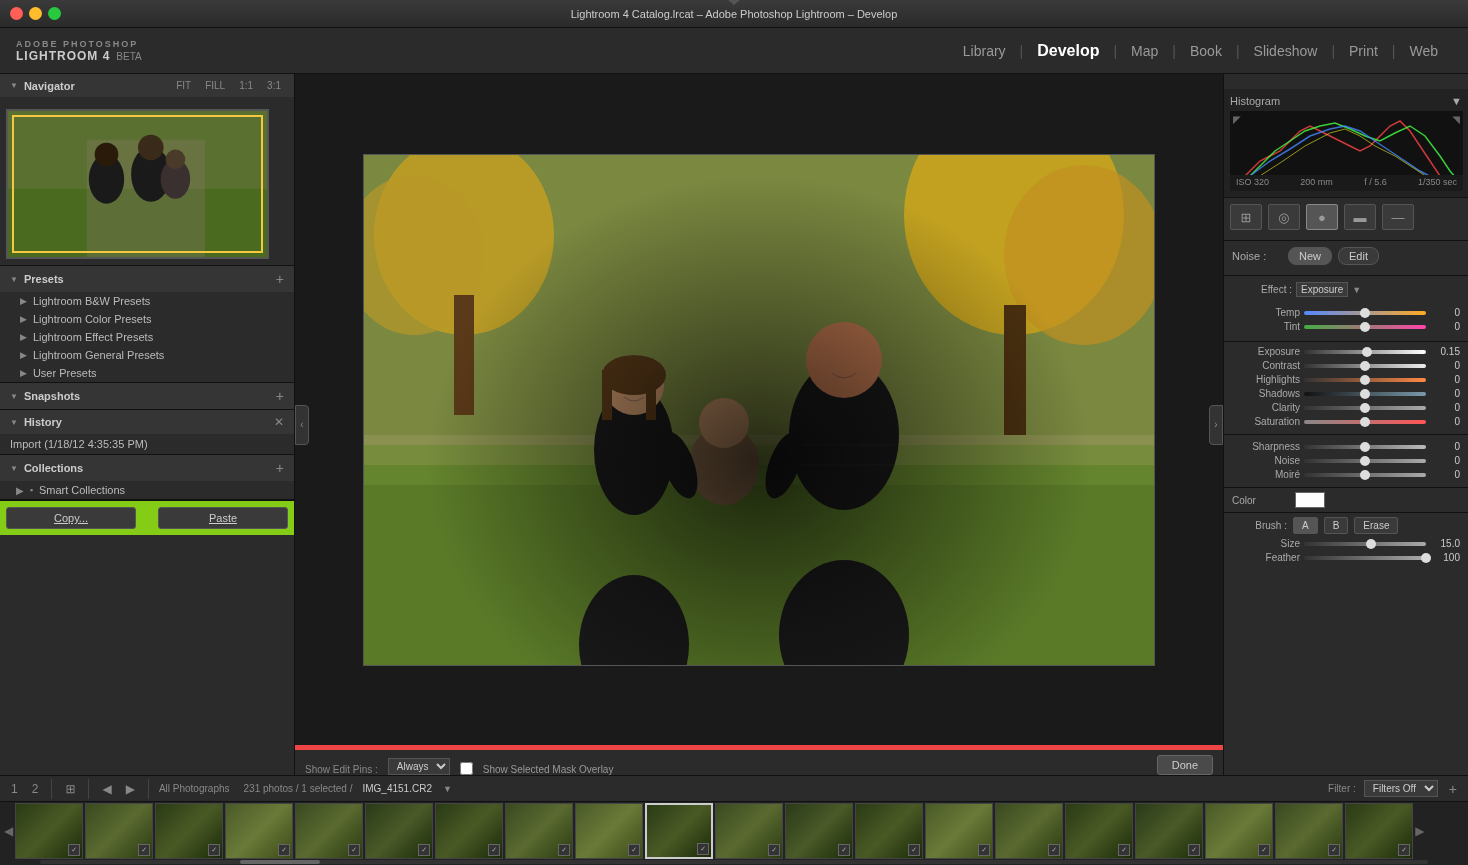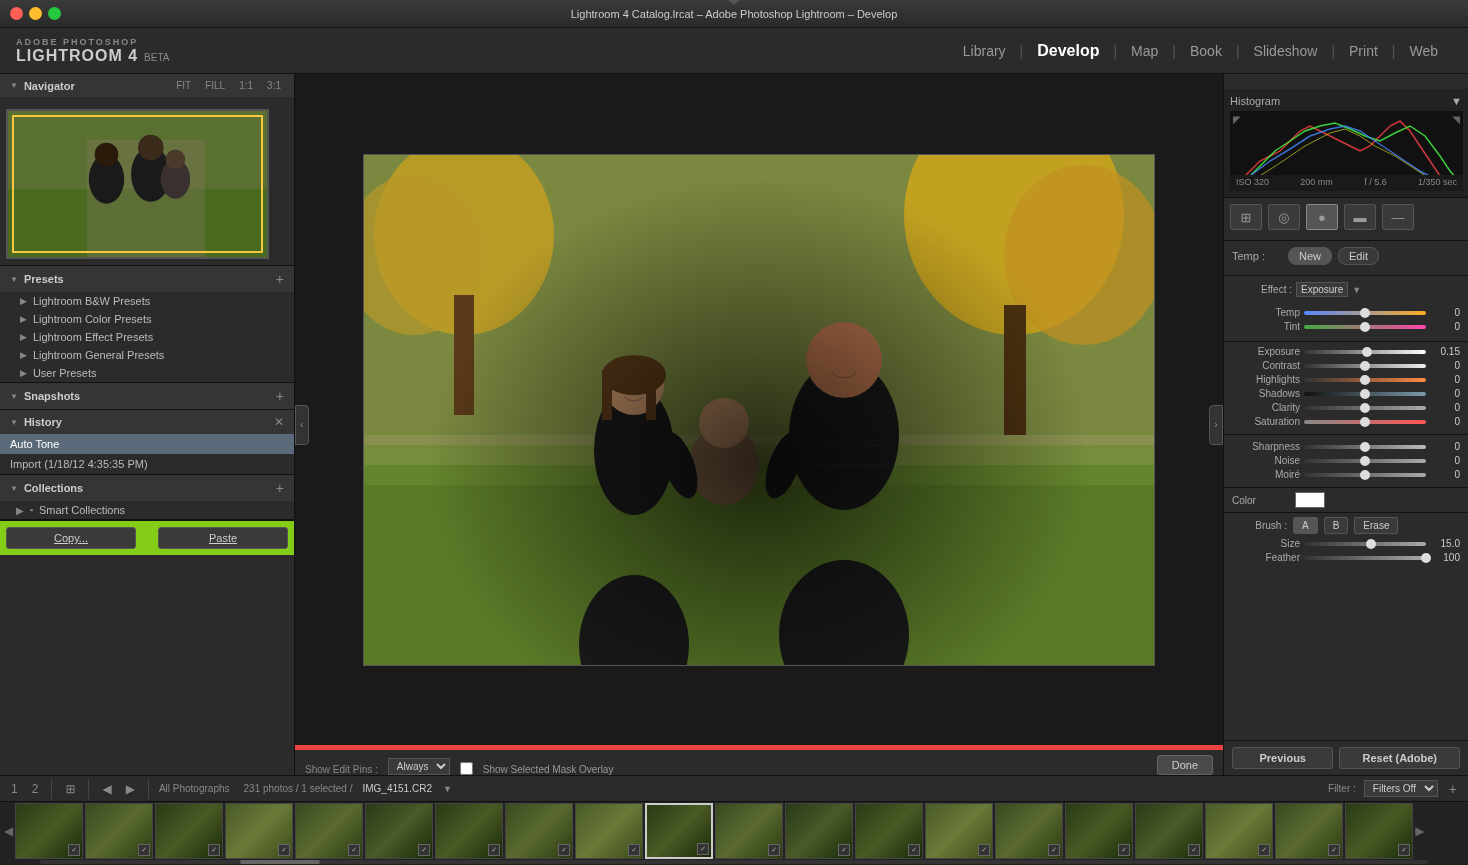--- a/index.html
+++ b/index.html
@@ -26,21 +26,21 @@
     #topnav {
       background: #2b2b2b;
       height: 46px;
       display: flex;
       align-items: center;
       padding: 0 16px;
       border-bottom: 1px solid #111;
     }
     #logo-area { display: flex; flex-direction: column; margin-right: auto; }
     #logo-top { font-size: 9px; color: #888; letter-spacing: 2px; font-weight: bold; }
-    #logo-main { font-size: 16px; color: #ccc; font-weight: bold; letter-spacing: 1px; }
+    #logo-main { font-size: 12px; color: #ccc; font-weight: bold; letter-spacing: 1px; }
     #logo-beta { font-size: 10px; color: #888; margin-left: 6px; }
     #nav-links { display: flex; align-items: center; gap: 0; }
     .nav-link { color: #999; font-size: 14px; padding: 0 14px; cursor: pointer; }
     .nav-link.active { color: #fff; font-weight: bold; font-size: 16px; }
     .nav-sep { color: #555; font-size: 14px; }
 
     
     #left-panel {
       width: 295px;
       background: #2b2b2b;
@@ -605,21 +605,20 @@
 
     <div class="panel-section">
       <div class="panel-header">
         <div class="panel-header-left">
           <span class="expand-arrow">▼</span>
           <span class="panel-title">History</span>
         </div>
         <span class="panel-close">✕</span>
       </div>
       <div>
-        <div class="history-item selected">Auto Tone</div>
         <div class="history-item">Import (1/18/12 4:35:35 PM)</div>
       </div>
     </div>
 
     <div class="panel-section">
       <div class="panel-header">
         <div class="panel-header-left">
           <span class="expand-arrow">▼</span>
           <span class="panel-title">Collections</span>
         </div>
@@ -739,21 +738,21 @@
         <div class="tool-btn" title="Crop">⊞</div>
         <div class="tool-btn" title="Spot Removal">◎</div>
         <div class="tool-btn active" title="Adjustment Brush">●</div>
         <div class="tool-btn" title="Graduated Filter">▬</div>
         <div class="tool-btn" title="Radial Filter">—</div>
       </div>
     </div>
 
     <div id="mask-panel">
       <div class="mask-row">
-        <span class="mask-label">Temp :</span>
+        <span class="mask-label">Noise :</span>
         <button class="mask-btn active">New</button>
         <button class="mask-btn">Edit</button>
       </div>
     </div>
 
     <div id="effect-panel">
       <div class="effect-row">
         <span class="effect-label">Effect :</span>
         <span class="effect-select" style="cursor:pointer;">Exposure</span>
         <span class="effect-arrow">▼</span>
@@ -877,24 +876,20 @@
 
       <div class="slider-row">
         <span class="slider-label">Feather</span>
         <div class="slider-track" style="position:relative;background:linear-gradient(to right,#333,#aaa);">
           <div class="slider-thumb" style="left:100%;"></div>
         </div>
         <span class="slider-value">100</span>
       </div>
     </div>
 
-    <div style="display:flex;gap:6px;padding:6px 8px;background:#2b2b2b;border-top:1px solid #111;margin-top:auto;">
-      <button class="prev-btn" style="flex:1">Previous</button>
-      <button class="prev-btn" style="flex:1.3">Reset (Adobe)</button>
-    </div>
   </div>
 </div>
 
 <div id="filmstrip">
 
   <div id="filmstrip-toolbar">
     <span class="fs-toolbar-btn">1</span>
     <span class="fs-toolbar-btn">2</span>
     <span class="sep-line"></span>
     <span class="fs-toolbar-btn">⊞</span>

